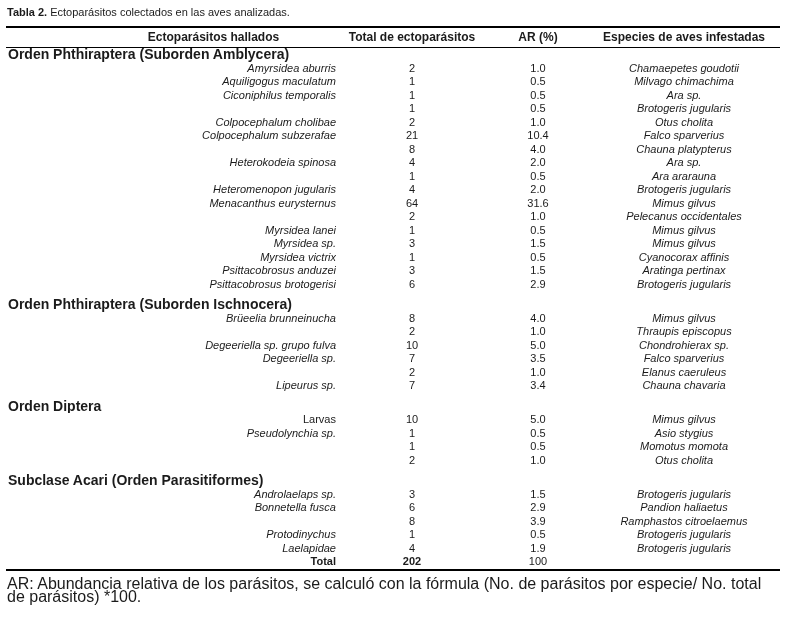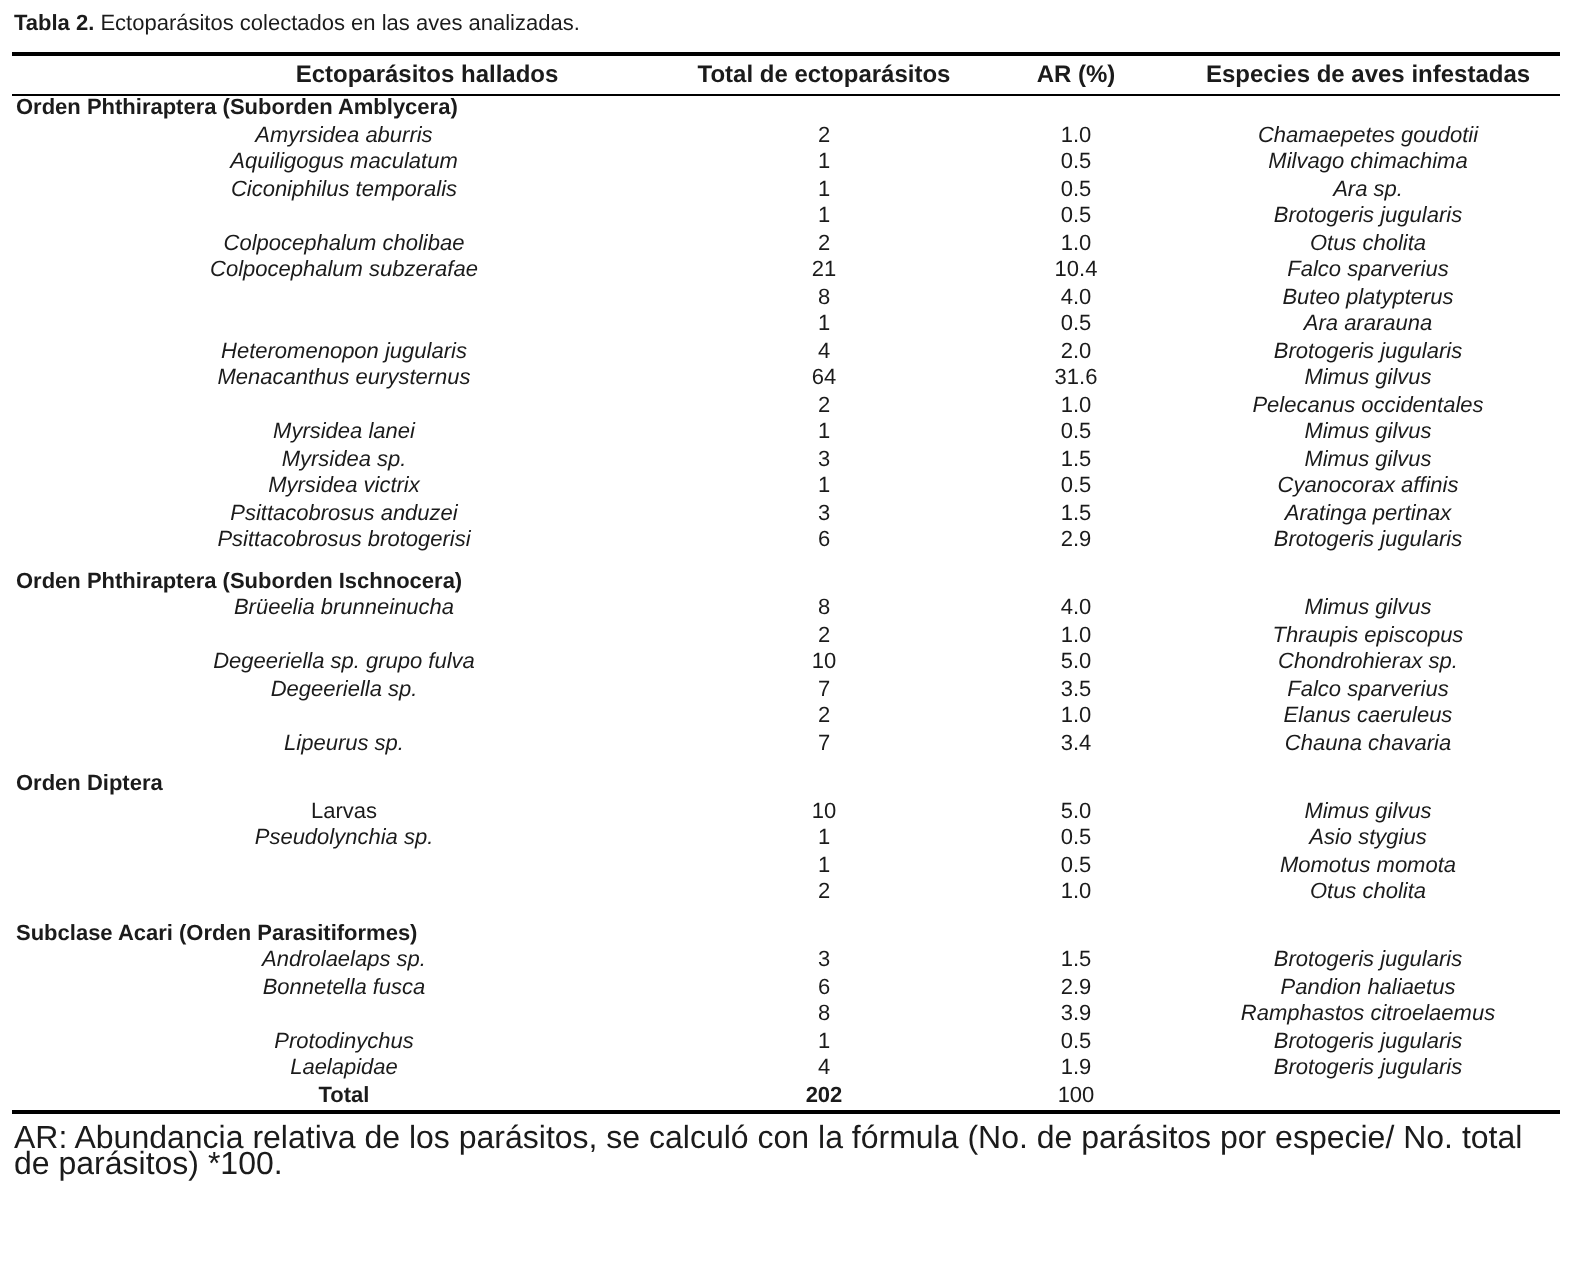--- a/index.html
+++ b/index.html
@@ -35,26 +35,26 @@
   thead th.first { padding-left: 85px; }
   td {
     font-size: 11px;
     height: 13.5px;
     line-height: 13px;
     padding: 0;
     vertical-align: middle;
     white-space: nowrap;
     overflow: hidden;
   }
-  td.name { text-align: center; padding-left: 2px; }
+  td.name { text-align: right; padding-left: 2px; }
   td.c { text-align: center; }
   .sci { font-style: italic; }
   tr.section td {
     font-weight: bold;
-    font-size: 11px;
+    font-size: 14px;
     padding-left: 2px;
   }
   tr.spacer td { height: 7px; }
   tr.total td { border-bottom: 2.5px solid #000; }
   tr.total td.name, tr.total td.bold { font-weight: bold; }
   .footnote {
     margin: 6px 6px 0 7px;
     font-size: 16px;
     line-height: 13px;
   }
@@ -116,21 +116,27 @@
       <tr>
         <td class="name sci">Colpocephalum subzerafae</td>
         <td class="c">21</td>
         <td class="c">10.4</td>
         <td class="c sci">Falco sparverius</td>
       </tr>
       <tr>
         <td class="name"></td>
         <td class="c">8</td>
         <td class="c">4.0</td>
-        <td class="c sci">Buteo platypterus</td>
+        <td class="c sci">Chauna platypterus</td>
+      </tr>
+      <tr>
+        <td class="name sci">Heterokodeia spinosa</td>
+        <td class="c">4</td>
+        <td class="c">2.0</td>
+        <td class="c sci">Ara sp.</td>
       </tr>
       <tr>
         <td class="name"></td>
         <td class="c">1</td>
         <td class="c">0.5</td>
         <td class="c sci">Ara ararauna</td>
       </tr>
       <tr>
         <td class="name sci">Heteromenopon jugularis</td>
         <td class="c">4</td>

